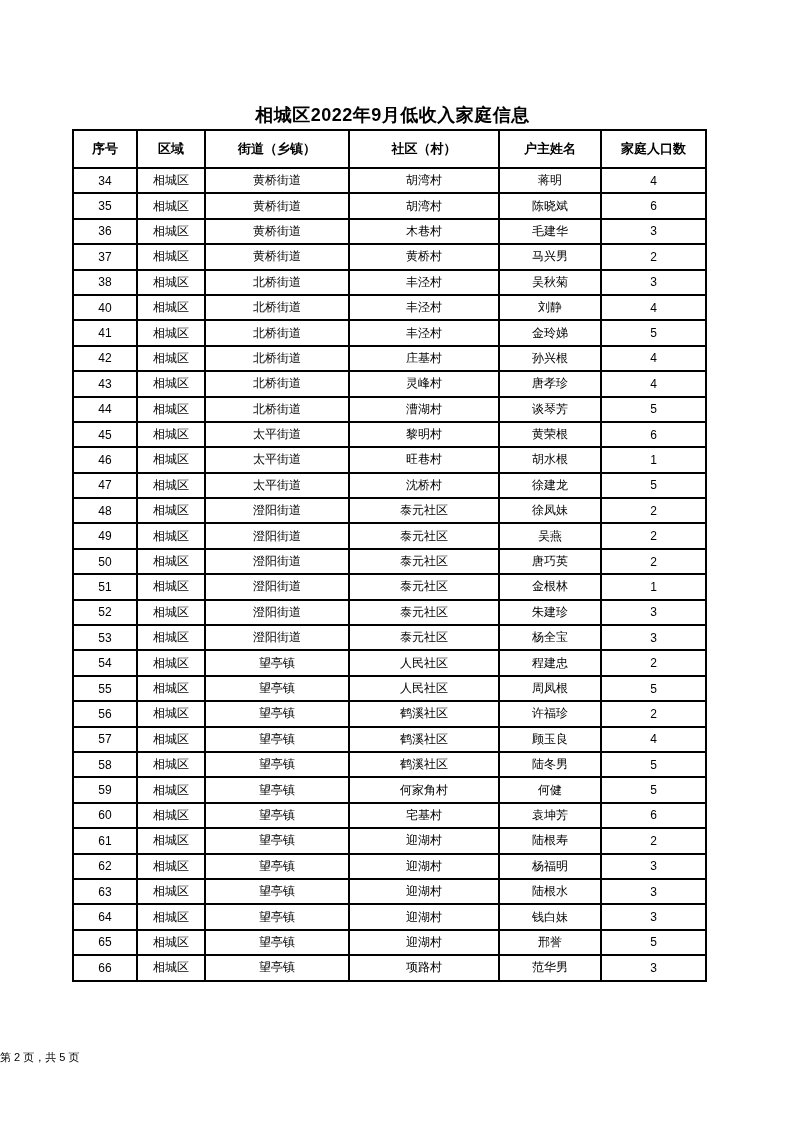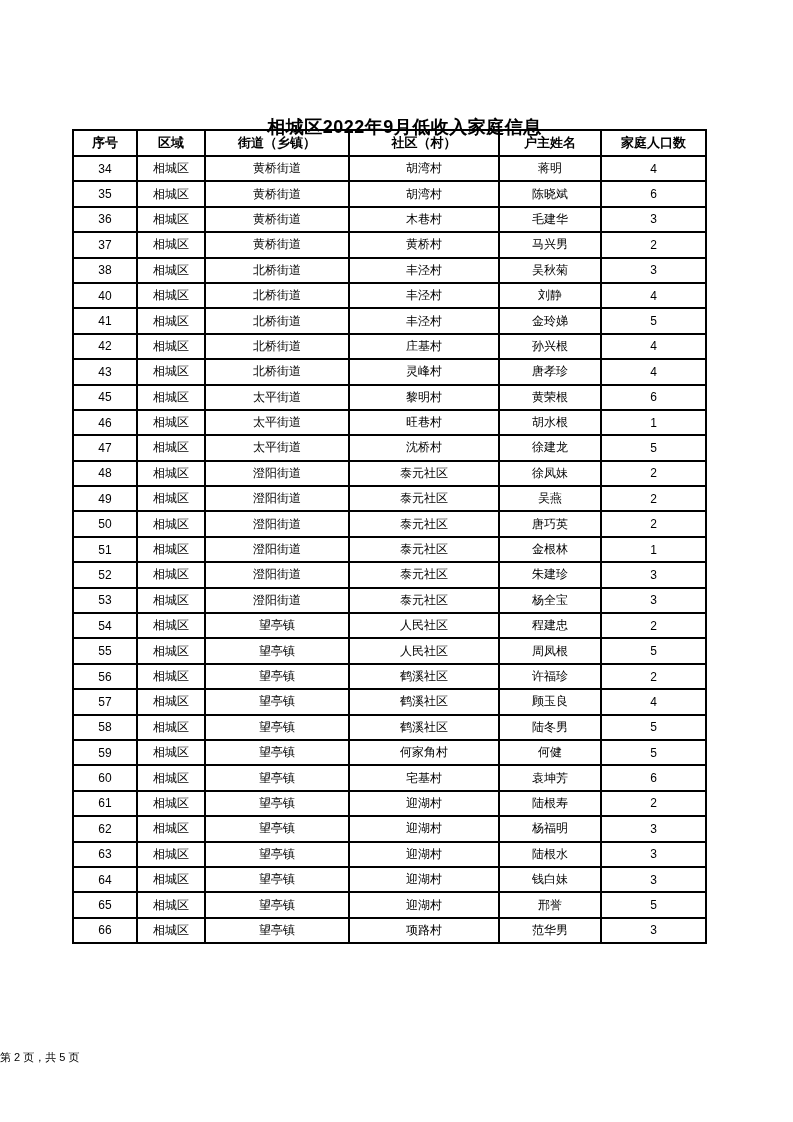--- a/index.html
+++ b/index.html
@@ -13,21 +13,21 @@
     height: 1122px;
     background: #ffffff;
     position: relative;
     color: #000000;
   }
   .title {
     position: absolute;
     top: 99px;
     left: 72px;
     width: 633px;
-    margin: 16px;
+    margin: 4px;
     text-align: center;
     font-size: 18px;
     font-weight: bold;
     letter-spacing: 0.5px;
     color: #000000;
   }
   table.data-table {
     position: absolute;
     top: 129px;
     left: 72px;
@@ -38,21 +38,21 @@
   table.data-table th,
   table.data-table td {
     border: 2px solid #000000;
     text-align: center;
     vertical-align: middle;
     padding: 0 2px;
     overflow: hidden;
     white-space: nowrap;
   }
   table.data-table thead tr {
-    height: 26px;
+    height: 38px;
   }
   table.data-table th {
     font-size: 13px;
     font-weight: bold;
   }
   table.data-table tbody tr {
     height: 25.4px;
   }
   table.data-table td {
     font-size: 12px;
@@ -160,20 +160,28 @@
         </tr>
         <tr>
           <td>43</td>
           <td>相城区</td>
           <td>北桥街道</td>
           <td>灵峰村</td>
           <td>唐孝珍</td>
           <td>4</td>
         </tr>
         <tr>
+          <td>44</td>
+          <td>相城区</td>
+          <td>北桥街道</td>
+          <td>漕湖村</td>
+          <td>谈琴芳</td>
+          <td>5</td>
+        </tr>
+        <tr>
           <td>45</td>
           <td>相城区</td>
           <td>太平街道</td>
           <td>黎明村</td>
           <td>黄荣根</td>
           <td>6</td>
         </tr>
         <tr>
           <td>46</td>
           <td>相城区</td>

